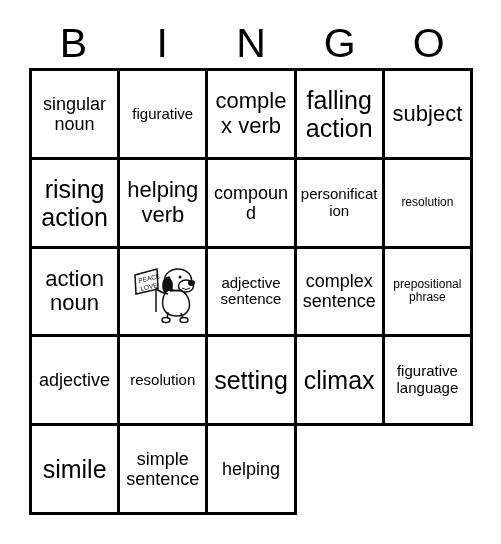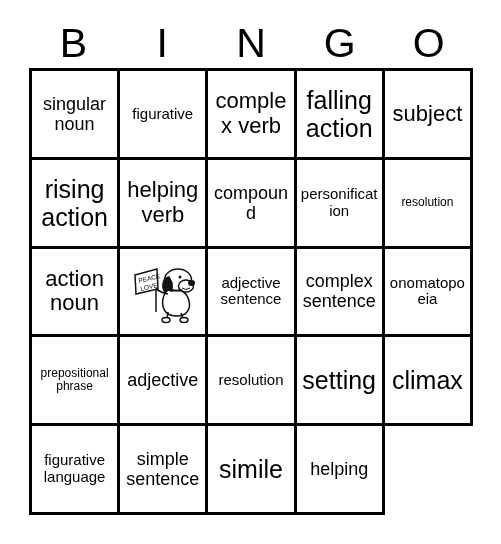--- a/index.html
+++ b/index.html
@@ -171,45 +171,42 @@
       </svg>
     </div>
     <div class="cell">
       <span class="cell-text fs-sm">adjective sentence</span>
     </div>
     <div class="cell">
       <span class="cell-text fs-md">complex sentence</span>
     </div>
 
     <div class="cell">
-      <span class="cell-text fs-xxs">onomatopoeia</span>
-    </div>
-    <div class="cell">
       <span class="cell-text fs-xs">prepositional phrase</span>
     </div>
     <div class="cell">
       <span class="cell-text fs-md">adjective</span>
     </div>
     <div class="cell">
       <span class="cell-text fs-sm">resolution</span>
     </div>
     <div class="cell">
       <span class="cell-text fs-xl">setting</span>
     </div>
 
     <div class="cell">
       <span class="cell-text fs-xl">climax</span>
     </div>
     <div class="cell">
       <span class="cell-text fs-sm">figurative language</span>
     </div>
     <div class="cell">
+      <span class="cell-text fs-xl">simile</span>
+    </div>
+    <div class="cell">
       <span class="cell-text fs-md">simple sentence</span>
-    </div>
-    <div class="cell">
-      <span class="cell-text fs-xl">simile</span>
     </div>
     <div class="cell">
       <span class="cell-text fs-md">helping</span>
     </div>
 
   </div>
 </div>
 
 </body></html>

